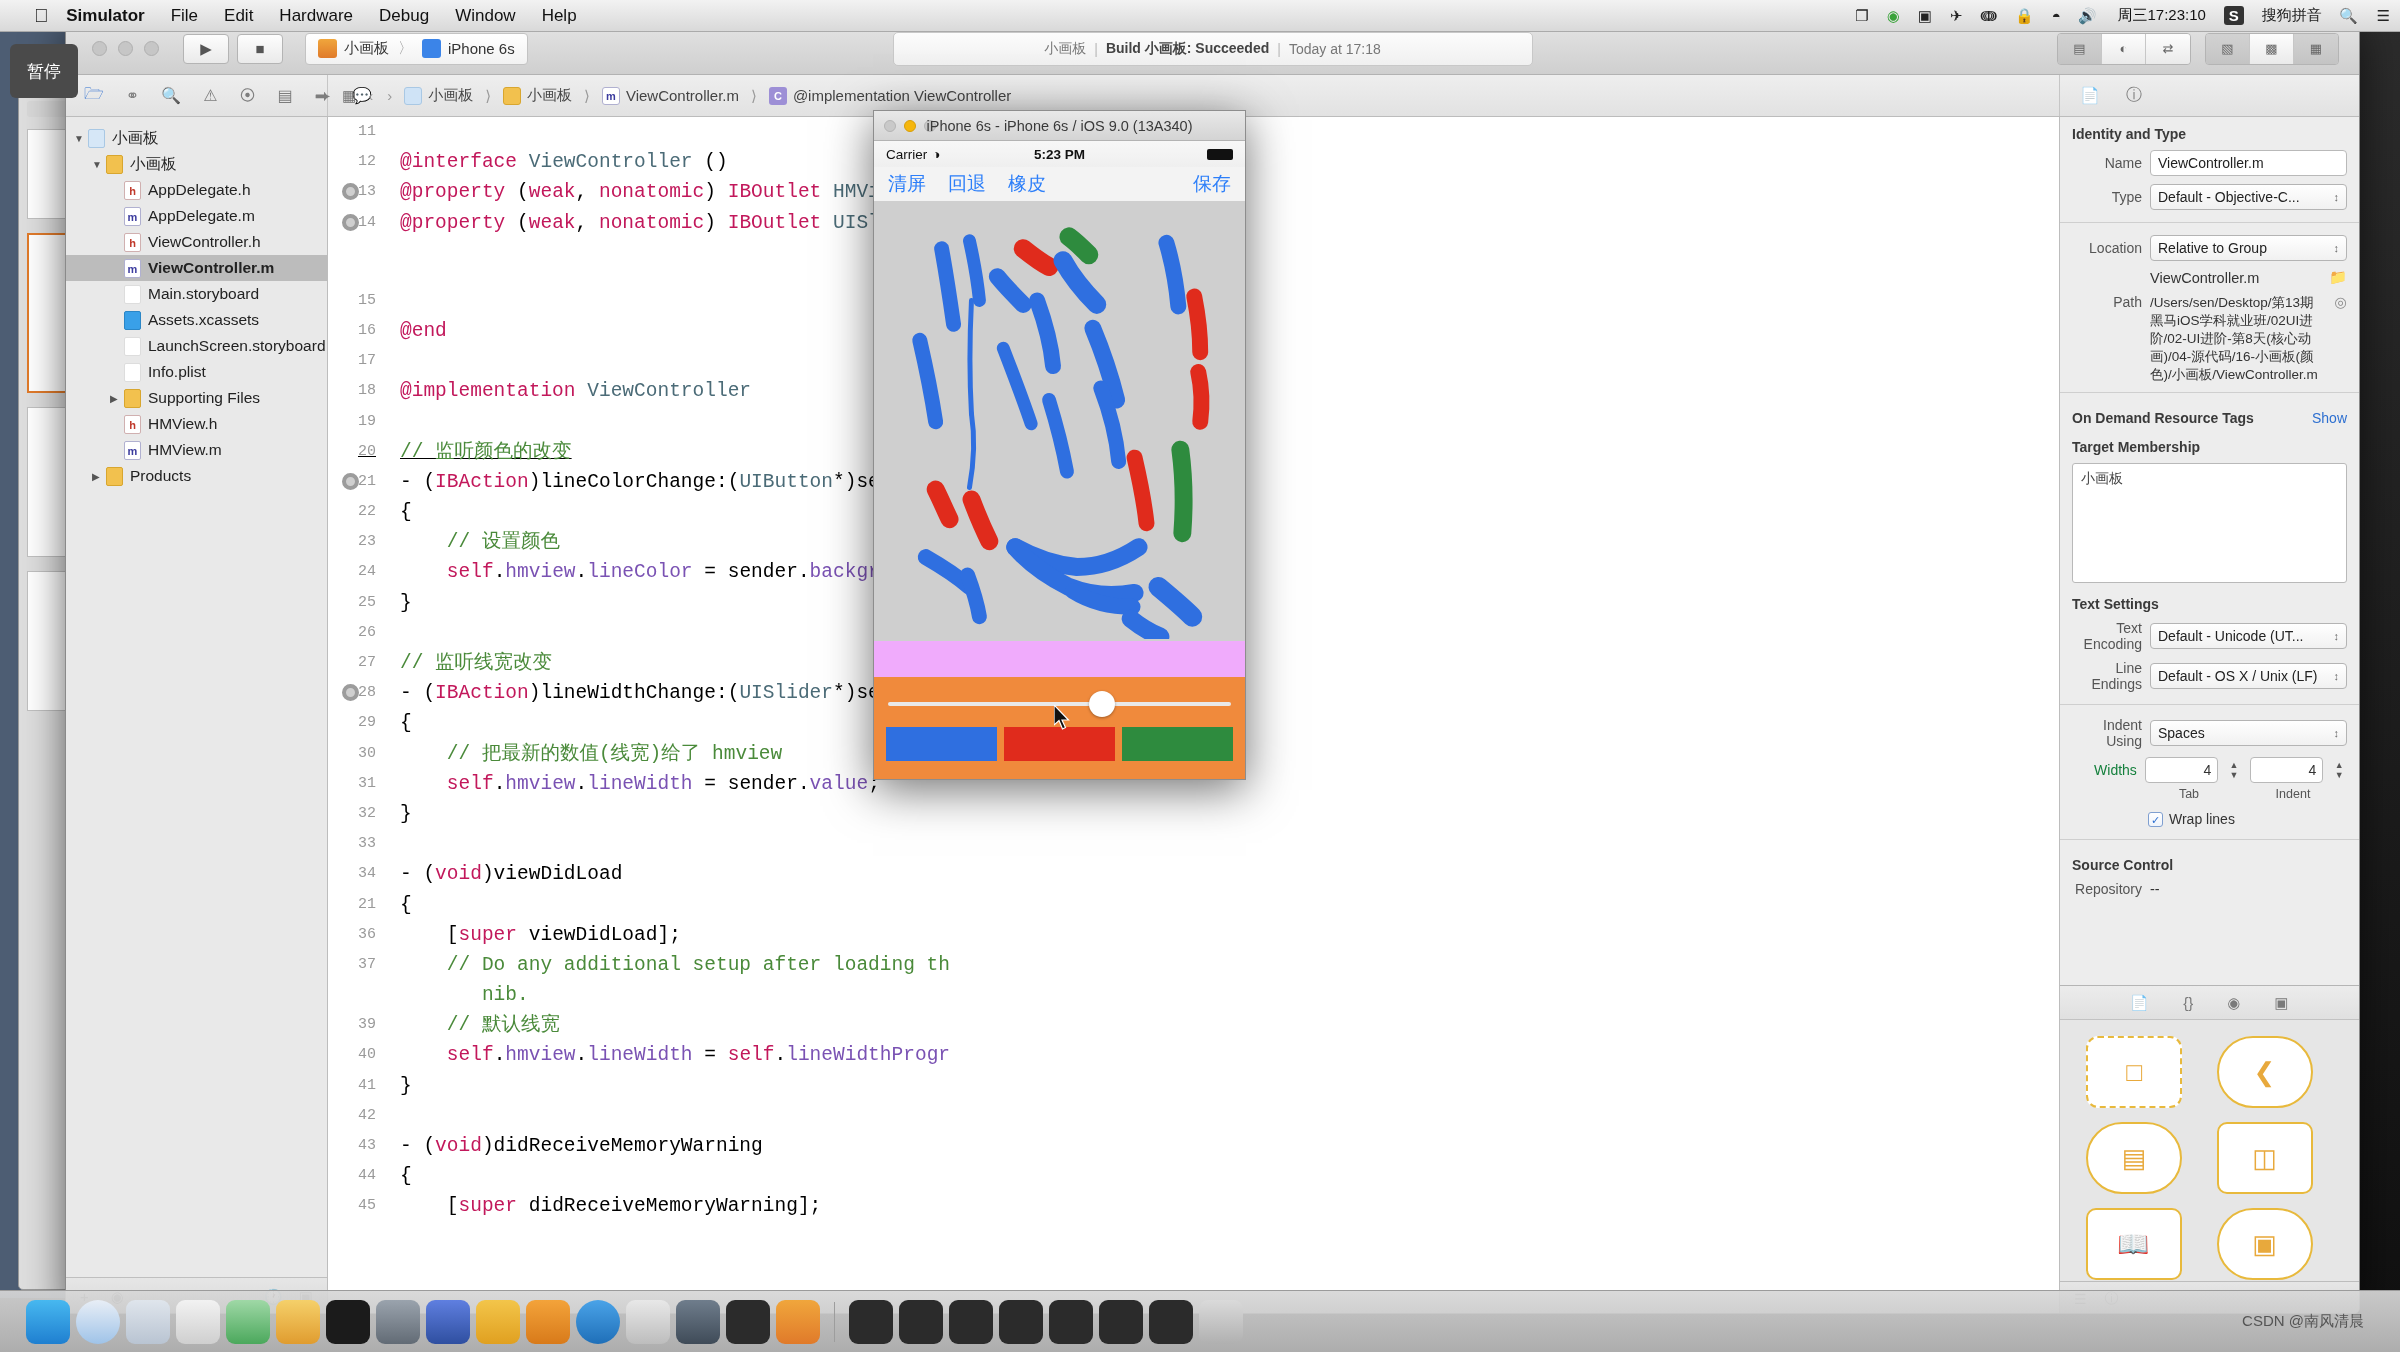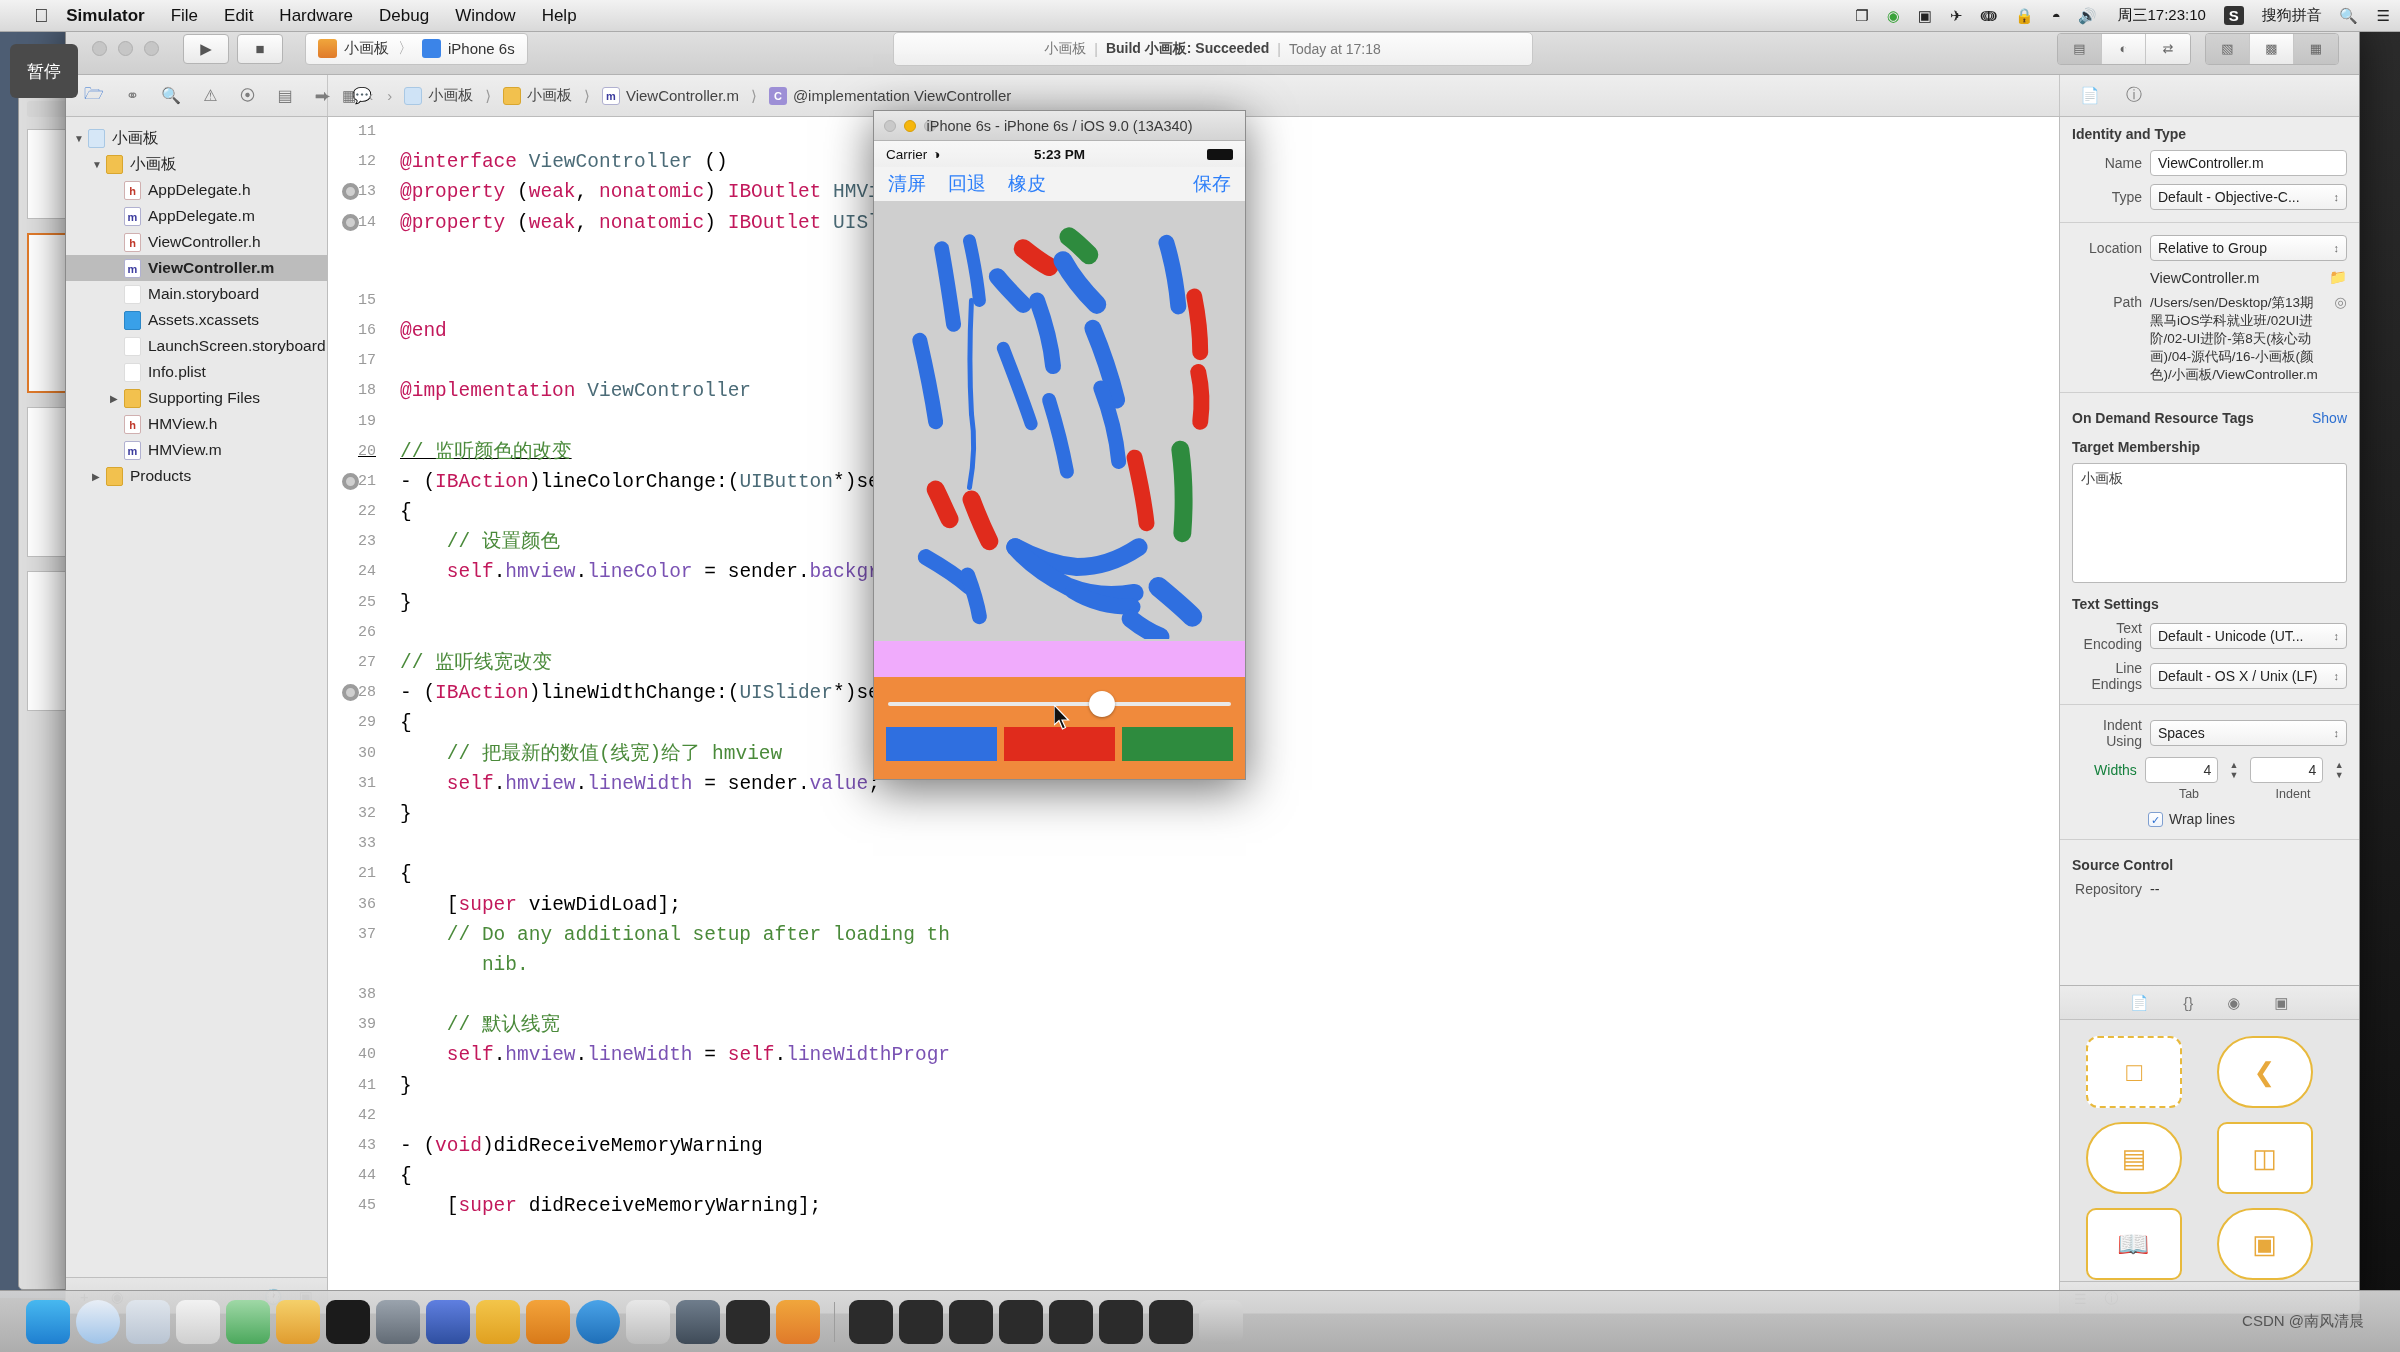--- a/index.html
+++ b/index.html
@@ -419,25 +419,25 @@
           <div class="cl" style="position: relative;"><span class="gutter">24</span><span class="src">    <span class="kw">self</span>.<span class="pr">hmview</span>.<span class="pr">lineColor</span> = sender.<span class="pr">backgroundCo</span></span></div>
           <div class="cl" style="position: relative;"><span class="gutter">25</span><span class="src">}</span></div>
           <div class="cl" style="position: relative;"><span class="gutter">26</span><span class="src"></span></div>
           <div class="cl" style="position: relative;"><span class="gutter">27</span><span class="src"><span class="cm">// 监听线宽改变</span></span></div>
           <div class="cl" style="position: relative;"><span class="bp" style="top: 6px;"></span><span class="gutter">28</span><span class="src">- (<span class="kw">IBAction</span>)lineWidthChange:(<span class="ty">UISlider</span>*)sender</span></div>
           <div class="cl" style="position: relative;"><span class="gutter">29</span><span class="src">{</span></div>
           <div class="cl" style="position: relative;"><span class="gutter">30</span><span class="src">    <span class="cm">// 把最新的数值(线宽)给了 hmview</span></span></div>
           <div class="cl" style="position: relative;"><span class="gutter">31</span><span class="src">    <span class="kw">self</span>.<span class="pr">hmview</span>.<span class="pr">lineWidth</span> = sender.<span class="pr">value</span>;</span></div>
           <div class="cl" style="position: relative;"><span class="gutter">32</span><span class="src">}</span></div>
           <div class="cl" style="position: relative;"><span class="gutter">33</span><span class="src"></span></div>
+          <div class="cl" style="position: relative;"><span class="gutter">34</span><span class="src">- (<span class="kw">void</span>)viewDidLoad</span></div>
           <div class="cl" style="position: relative;"><span class="gutter">21</span><span class="src">{</span></div>
           <div class="cl" style="position: relative;"><span class="gutter">36</span><span class="src">    [<span class="kw">super</span> viewDidLoad];</span></div>
           <div class="cl" style="position: relative;"><span class="gutter">37</span><span class="src">    <span class="cm">// Do any additional setup after loading th</span></span></div>
           <div class="cl" style="position: relative;"><span class="gutter"></span><span class="src">    <span class="cm">   nib.</span></span></div>
-          <div class="cl" style="position: relative;"><span class="gutter">38</span><span class="src"></span></div>
           <div class="cl" style="position: relative;"><span class="gutter">39</span><span class="src">    <span class="cm">// 默认线宽</span></span></div>
           <div class="cl" style="position: relative;"><span class="gutter">40</span><span class="src">    <span class="kw">self</span>.<span class="pr">hmview</span>.<span class="pr">lineWidth</span> = <span class="kw">self</span>.<span class="pr">lineWidthProgr</span></span></div>
           <div class="cl" style="position: relative;"><span class="gutter">41</span><span class="src">}</span></div>
           <div class="cl" style="position: relative;"><span class="gutter">42</span><span class="src"></span></div>
           <div class="cl" style="position: relative;"><span class="gutter">43</span><span class="src">- (<span class="kw">void</span>)didReceiveMemoryWarning</span></div>
           <div class="cl" style="position: relative;"><span class="gutter">44</span><span class="src">{</span></div>
           <div class="cl" style="position: relative;"><span class="gutter">45</span><span class="src">    [<span class="kw">super</span> didReceiveMemoryWarning];</span></div>
         </div>
     </div>
 

